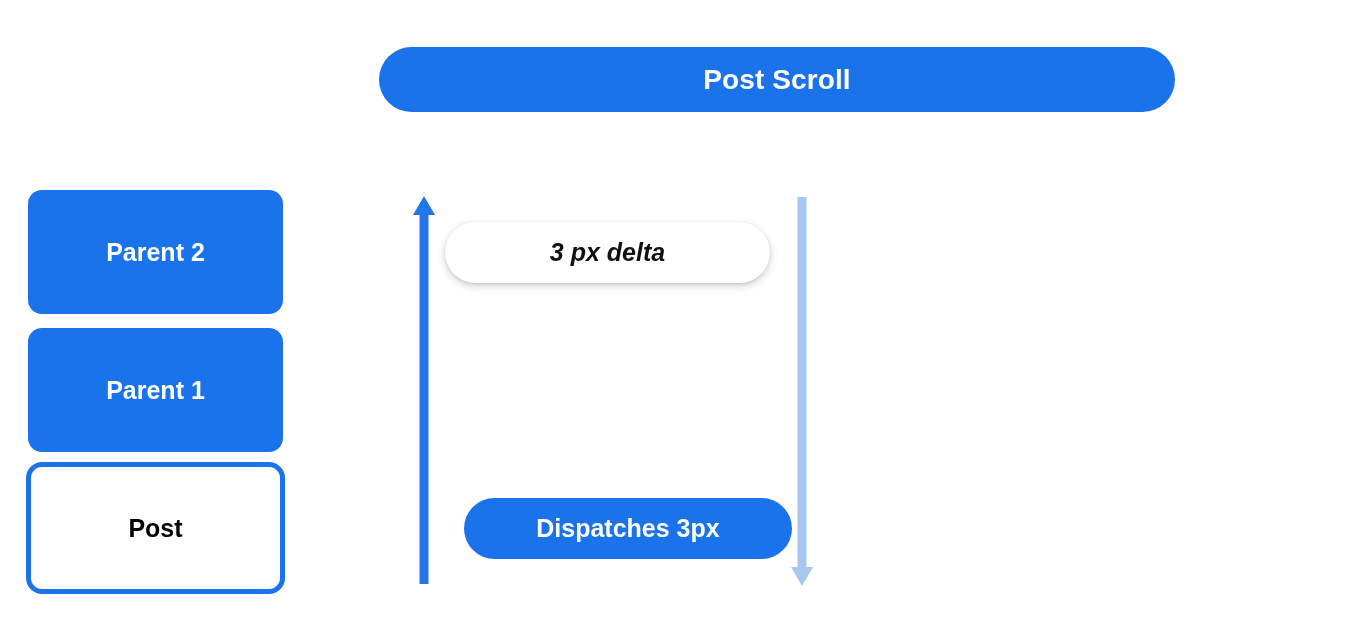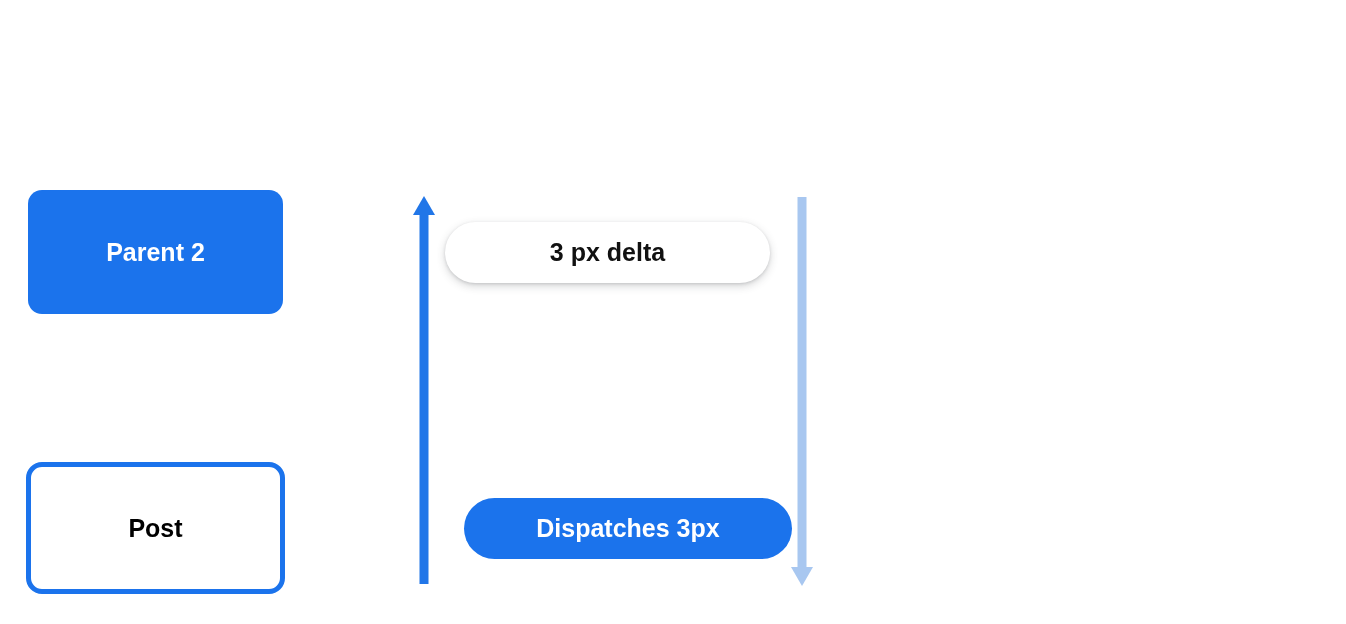--- a/index.html
+++ b/index.html
@@ -130,42 +130,48 @@
 
   #pill-delta {
     left: 445px;
     top: 222px;
     width: 325px;
     height: 61px;
     background: #ffffff;
     border-radius: 31px;
     box-shadow: 0 3px 9px rgba(60,64,67,0.22), 0 1px 3px rgba(60,64,67,0.16);
   }
-  #pill-delta .label { color: #111111; }
+  #pill-delta .label { color: #111111; font-style: italic; }
 
   #pill-dispatch {
     left: 464px;
     top: 498px;
     width: 328px;
     height: 61px;
     background: #1b73ec;
     border-radius: 31px;
   }
   #pill-dispatch .label { color: #ffffff; }
 </style>
 </head>
 <body>
 
 <div class="stage">
 
+  <div class="header-bar">
+    <span class="label">Post Scroll</span>
+  </div>
 
   <div class="box box-filled" id="box-parent2">
     <span class="label">Parent 2</span>
   </div>
 
+  <div class="box box-filled" id="box-parent1">
+    <span class="label">Parent 1</span>
+  </div>
 
   <div class="box box-outlined" id="box-child">
     <span class="label">Post</span>
   </div>
 
   <div class="arrow" id="arrow-up">
     <div class="arrow-head"></div>
     <div class="arrow-stem"></div>
   </div>
 

